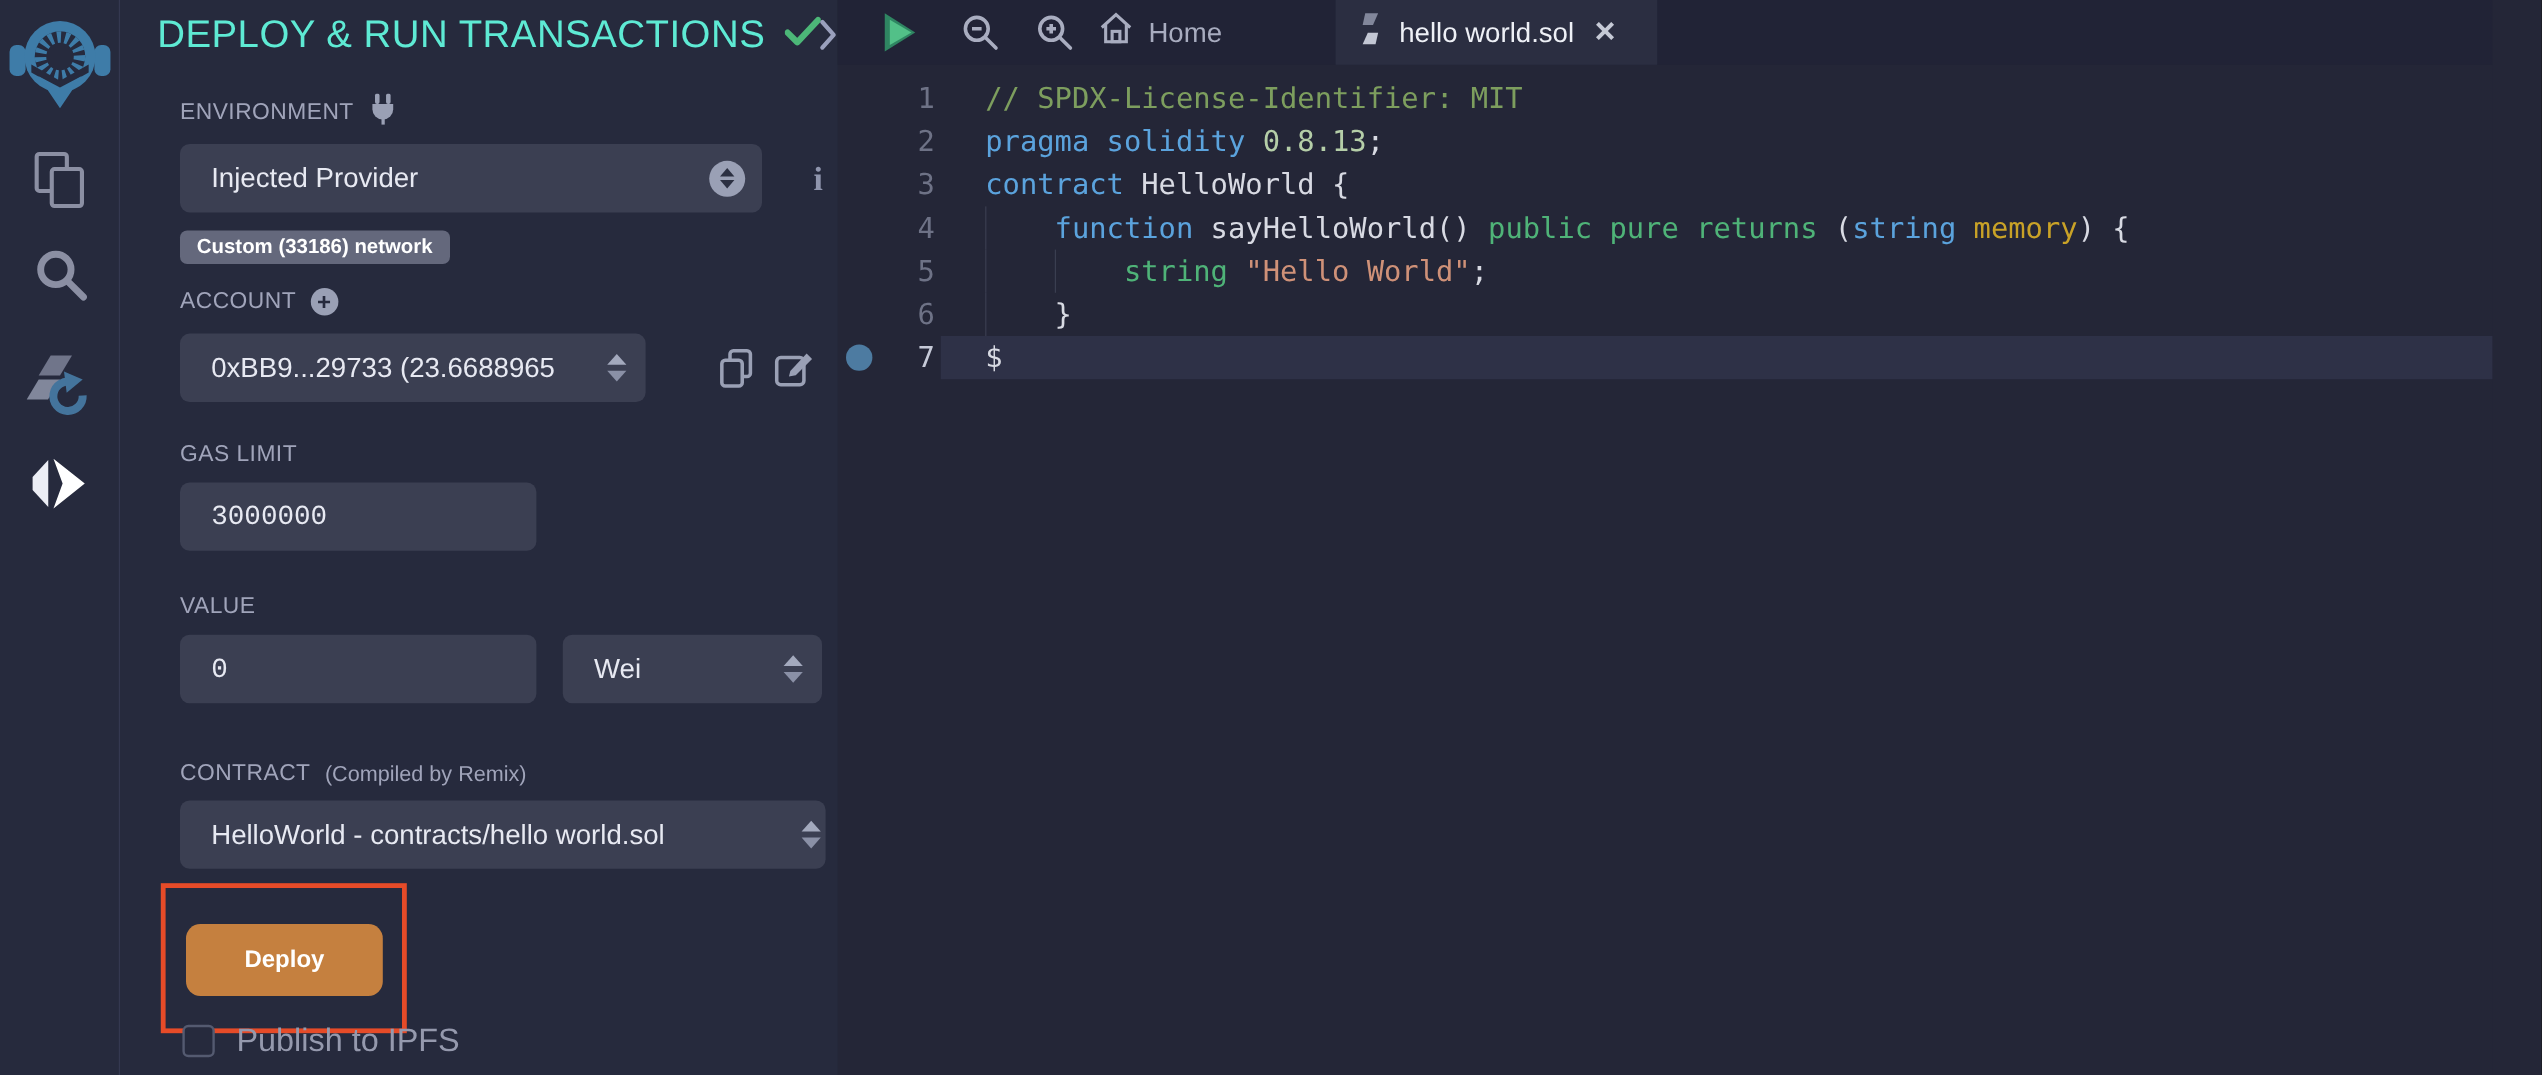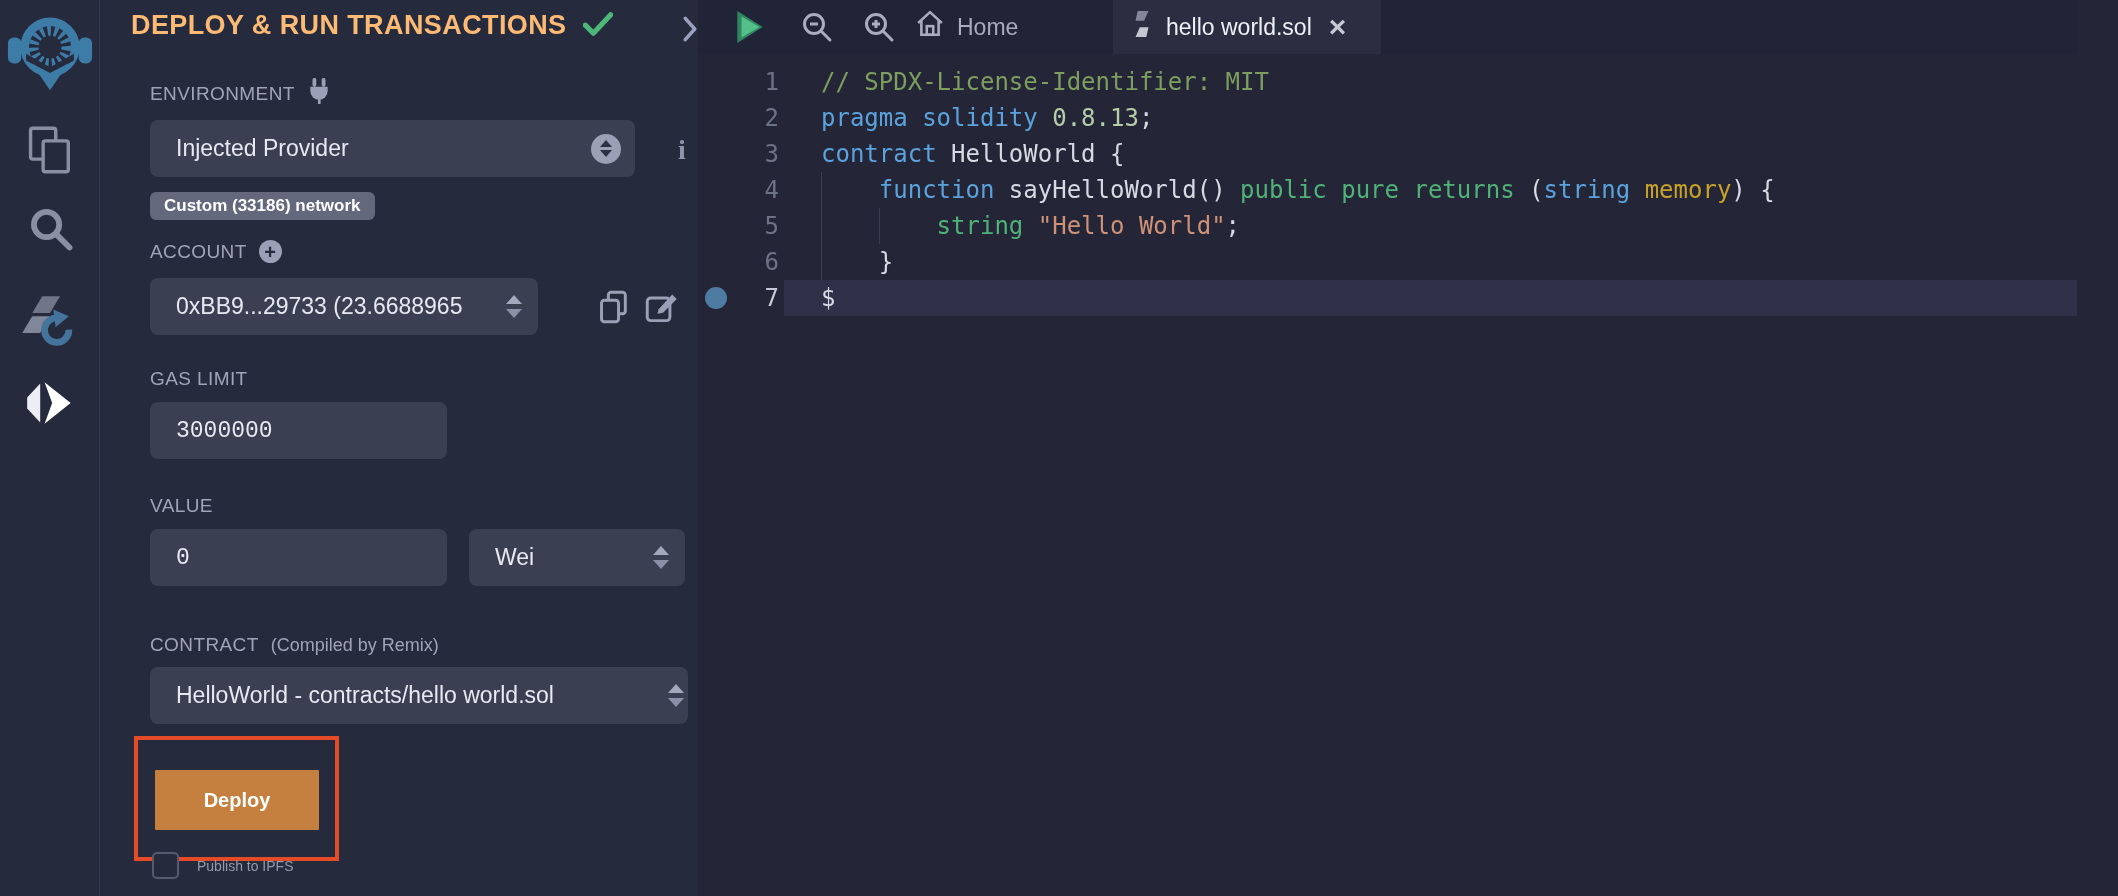--- a/index.html
+++ b/index.html
@@ -12,44 +12,44 @@
   .app{position:relative;width:2118px;height:896px;background:var(--editor-bg);overflow:hidden;}
 
   
   .iconstrip{position:absolute;left:0;top:0;width:100px;height:896px;background:var(--panel-bg);border-right:1px solid #343850;}
   .strip-icon{position:absolute;left:50%;transform:translateX(-50%);display:flex;align-items:center;justify-content:center;color:var(--icon-gray);}
   .strip-icon.active{color:#eceef5;}
 
   
   .panel{position:absolute;left:100px;top:0;width:637px;height:896px;background:var(--panel-bg);border-right:2px solid var(--divider);}
   .panel-header{position:absolute;left:31px;top:10px;display:flex;align-items:center;gap:16px;}
-  .panel-title{font-size:27px;font-weight:700;color:#fdba74;letter-spacing:.4px;white-space:nowrap;}
+  .panel-title{font-size:32px;font-weight:400;color:#5eead4;letter-spacing:.4px;white-space:nowrap;}
   .hdr-chevron{position:absolute;left:582px;top:16px;color:#9aa0bd;}
   .grp-label{position:absolute;left:50px;display:flex;align-items:center;gap:12px;font-size:19px;color:var(--label);letter-spacing:.4px;white-space:nowrap;}
   .grp-label .note{font-size:18px;letter-spacing:0;}
   .selectbox{position:absolute;background:var(--input-bg);border-radius:8px;display:flex;align-items:center;color:var(--text);font-size:23px;cursor:pointer;}
   .selectbox .sel-text{padding-left:26px;flex:1;white-space:nowrap;overflow:hidden;}
   .txtinput{position:absolute;background:var(--input-bg);border:none;border-radius:8px;color:var(--text);font-size:23px;padding-left:26px;font-family:Liberation Mono, monospace;}
   .updown{display:flex;flex-direction:column;gap:5px;margin-right:16px;}
   .updown i{width:0;height:0;border-left:8px solid transparent;border-right:8px solid transparent;}
   .updown i.up{border-bottom:9px solid #a3a9bd;}
   .updown i.dn{border-top:9px solid #8a90a6;}
   .circle-updown{width:30px;height:30px;border-radius:50%;background:var(--icon-light);display:flex;flex-direction:column;align-items:center;justify-content:center;gap:3px;margin-right:14px;flex:none;}
   .circle-updown i{width:0;height:0;border-left:6px solid transparent;border-right:6px solid transparent;}
   .circle-updown i.up{border-bottom:7px solid #2c3042;}
   .circle-updown i.dn{border-top:7px solid #2c3042;}
   .net-badge{position:absolute;left:50px;top:192px;background:var(--badge-bg,#64687c);color:#fff;font-size:17px;font-weight:700;padding:4px 14px;border-radius:6px;white-space:nowrap;}
   .plus-circle{width:23px;height:23px;border-radius:50%;background:var(--icon-light);color:#262a3d;font-size:20px;font-weight:700;display:flex;align-items:center;justify-content:center;line-height:0;}
   .info-i{position:absolute;left:578px;top:134px;font-family:"Liberation Serif",serif;font-weight:700;font-size:28px;color:#8f95ad;cursor:pointer;}
   .mini-icon{position:absolute;color:var(--icon-light);cursor:pointer;}
   .hl-rect{position:absolute;left:34px;top:736px;width:205px;height:125px;border:4px solid var(--highlight-red,#e64b28);pointer-events:none;}
-  .deploy-btn{position:absolute;left:55px;top:770px;width:164px;height:60px;background:var(--deploy-bg,#c5803f);border:none;border-radius:1px;color:#fff;font-size:20px;font-weight:700;font-family:"Liberation Sans",sans-serif;cursor:pointer;}
+  .deploy-btn{position:absolute;left:55px;top:770px;width:164px;height:60px;background:var(--deploy-bg,#c5803f);border:none;border-radius:12px;color:#fff;font-size:20px;font-weight:700;font-family:"Liberation Sans",sans-serif;cursor:pointer;}
   .publish-row{position:absolute;left:52px;top:852px;display:flex;align-items:center;gap:18px;}
   .checkbox{width:27px;height:27px;border:2px solid #545a70;border-radius:5px;background:var(--panel-bg);cursor:pointer;}
-  .publish-label{font-size:14px;color:#9599ad;}
+  .publish-label{font-size:27px;color:#9599ad;}
 
   
   .editor{position:absolute;left:698px;top:0;width:1379px;height:896px;background:var(--editor-bg);}
   .tabbar{position:absolute;left:0;top:0;width:100%;height:54px;background:var(--tabbar-bg);}
   .tb-icon{position:absolute;top:0;height:54px;display:flex;align-items:center;color:#a9adc0;cursor:pointer;}
   .tab{position:absolute;top:0;height:54px;display:flex;align-items:center;gap:13px;font-size:23px;color:#a8acbf;cursor:pointer;}
   .tab.active{background:var(--activetab-bg);color:#eef0f6;padding:12px 18px;}
   .tab .close{font-size:30px;font-weight:700;color:#c6cad6;line-height:1;margin-left:4px;}
   .codearea{position:absolute;left:0;top:54px;width:100%;height:842px;padding-top:10px;font-family:"DejaVu Sans Mono",monospace;font-size:24px;}
   .code-row{position:relative;height:36px;display:flex;line-height:36px;white-space:pre;}

